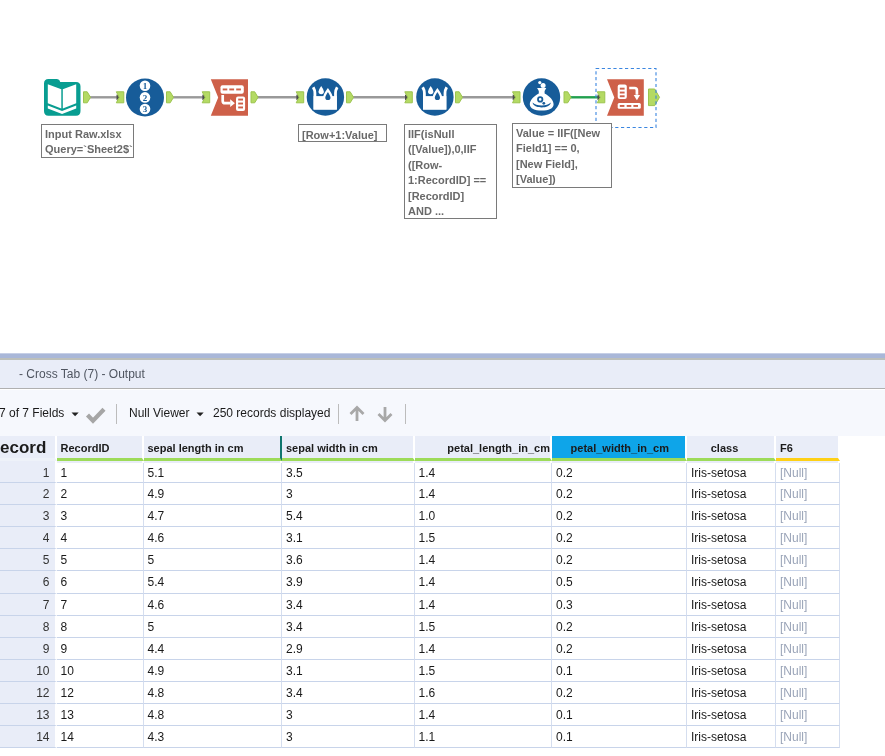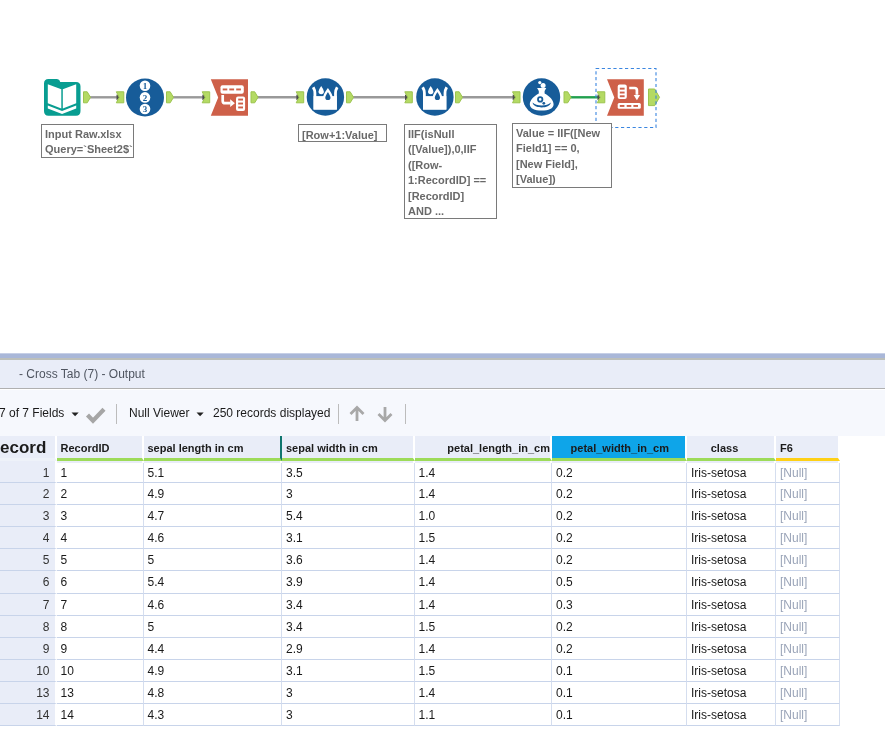--- a/index.html
+++ b/index.html
@@ -310,20 +310,30 @@
 <tr style="height:22px;margin-top:42px;">
         <td style="box-sizing:border-box;border-right:2px solid #fff;border-bottom:1px solid #c8d4ea;font-size:12px;color:#333;padding:0 5px 0 0;background:#e9edf8;text-align:right;overflow:hidden;">10</td>
         <td style="box-sizing:border-box;border-right:1px solid #d5deef;border-bottom:1px solid #c8d4ea;font-size:12px;color:#1a1a1a;padding:0 0 0 4px;background:#fff;overflow:hidden;white-space:nowrap;">10</td>
         <td style="box-sizing:border-box;border-right:1px solid #d5deef;border-bottom:1px solid #c8d4ea;font-size:12px;color:#1a1a1a;padding:0 0 0 4px;background:#fff;overflow:hidden;white-space:nowrap;">4.9</td>
         <td style="box-sizing:border-box;border-right:1px solid #d5deef;border-bottom:1px solid #c8d4ea;font-size:12px;color:#1a1a1a;padding:0 0 0 4px;background:#fff;overflow:hidden;white-space:nowrap;">3.1</td>
         <td style="box-sizing:border-box;border-right:1px solid #d5deef;border-bottom:1px solid #c8d4ea;font-size:12px;color:#1a1a1a;padding:0 0 0 4px;background:#fff;overflow:hidden;white-space:nowrap;">1.5</td>
         <td style="box-sizing:border-box;border-right:1px solid #d5deef;border-bottom:1px solid #c8d4ea;font-size:12px;color:#1a1a1a;padding:0 0 0 4px;background:#fff;overflow:hidden;white-space:nowrap;">0.1</td>
         <td style="box-sizing:border-box;border-right:1px solid #d5deef;border-bottom:1px solid #c8d4ea;font-size:12px;color:#1a1a1a;padding:0 0 0 4px;background:#fff;overflow:hidden;white-space:nowrap;">Iris-setosa</td>
         <td style="box-sizing:border-box;border-right:1px solid #d5deef;border-bottom:1px solid #c8d4ea;font-size:12px;color:#1a1a1a;padding:0 0 0 4px;background:#fff;overflow:hidden;white-space:nowrap;color:#9aa4b8;">[Null]</td>
       </tr>
+<tr style="height:22px;">
+        <td style="box-sizing:border-box;border-right:2px solid #fff;border-bottom:1px solid #c8d4ea;font-size:12px;color:#333;padding:0 5px 0 0;background:#e9edf8;text-align:right;overflow:hidden;">12</td>
+        <td style="box-sizing:border-box;border-right:1px solid #d5deef;border-bottom:1px solid #c8d4ea;font-size:12px;color:#1a1a1a;padding:0 0 0 4px;background:#fff;overflow:hidden;white-space:nowrap;">12</td>
+        <td style="box-sizing:border-box;border-right:1px solid #d5deef;border-bottom:1px solid #c8d4ea;font-size:12px;color:#1a1a1a;padding:0 0 0 4px;background:#fff;overflow:hidden;white-space:nowrap;">4.8</td>
+        <td style="box-sizing:border-box;border-right:1px solid #d5deef;border-bottom:1px solid #c8d4ea;font-size:12px;color:#1a1a1a;padding:0 0 0 4px;background:#fff;overflow:hidden;white-space:nowrap;">3.4</td>
+        <td style="box-sizing:border-box;border-right:1px solid #d5deef;border-bottom:1px solid #c8d4ea;font-size:12px;color:#1a1a1a;padding:0 0 0 4px;background:#fff;overflow:hidden;white-space:nowrap;">1.6</td>
+        <td style="box-sizing:border-box;border-right:1px solid #d5deef;border-bottom:1px solid #c8d4ea;font-size:12px;color:#1a1a1a;padding:0 0 0 4px;background:#fff;overflow:hidden;white-space:nowrap;">0.2</td>
+        <td style="box-sizing:border-box;border-right:1px solid #d5deef;border-bottom:1px solid #c8d4ea;font-size:12px;color:#1a1a1a;padding:0 0 0 4px;background:#fff;overflow:hidden;white-space:nowrap;">Iris-setosa</td>
+        <td style="box-sizing:border-box;border-right:1px solid #d5deef;border-bottom:1px solid #c8d4ea;font-size:12px;color:#1a1a1a;padding:0 0 0 4px;background:#fff;overflow:hidden;white-space:nowrap;color:#9aa4b8;">[Null]</td>
+      </tr>
 <tr style="height:22px;padding-left:40px;">
         <td style="box-sizing:border-box;border-right:2px solid #fff;border-bottom:1px solid #c8d4ea;font-size:12px;color:#333;padding:0 5px 0 0;background:#e9edf8;text-align:right;overflow:hidden;">13</td>
         <td style="box-sizing:border-box;border-right:1px solid #d5deef;border-bottom:1px solid #c8d4ea;font-size:12px;color:#1a1a1a;padding:0 0 0 4px;background:#fff;overflow:hidden;white-space:nowrap;">13</td>
         <td style="box-sizing:border-box;border-right:1px solid #d5deef;border-bottom:1px solid #c8d4ea;font-size:12px;color:#1a1a1a;padding:0 0 0 4px;background:#fff;overflow:hidden;white-space:nowrap;">4.8</td>
         <td style="box-sizing:border-box;border-right:1px solid #d5deef;border-bottom:1px solid #c8d4ea;font-size:12px;color:#1a1a1a;padding:0 0 0 4px;background:#fff;overflow:hidden;white-space:nowrap;">3</td>
         <td style="box-sizing:border-box;border-right:1px solid #d5deef;border-bottom:1px solid #c8d4ea;font-size:12px;color:#1a1a1a;padding:0 0 0 4px;background:#fff;overflow:hidden;white-space:nowrap;">1.4</td>
         <td style="box-sizing:border-box;border-right:1px solid #d5deef;border-bottom:1px solid #c8d4ea;font-size:12px;color:#1a1a1a;padding:0 0 0 4px;background:#fff;overflow:hidden;white-space:nowrap;">0.1</td>
         <td style="box-sizing:border-box;border-right:1px solid #d5deef;border-bottom:1px solid #c8d4ea;font-size:12px;color:#1a1a1a;padding:0 0 0 4px;background:#fff;overflow:hidden;white-space:nowrap;">Iris-setosa</td>
         <td style="box-sizing:border-box;border-right:1px solid #d5deef;border-bottom:1px solid #c8d4ea;font-size:12px;color:#1a1a1a;padding:0 0 0 4px;background:#fff;overflow:hidden;white-space:nowrap;color:#9aa4b8;">[Null]</td>
       </tr>

